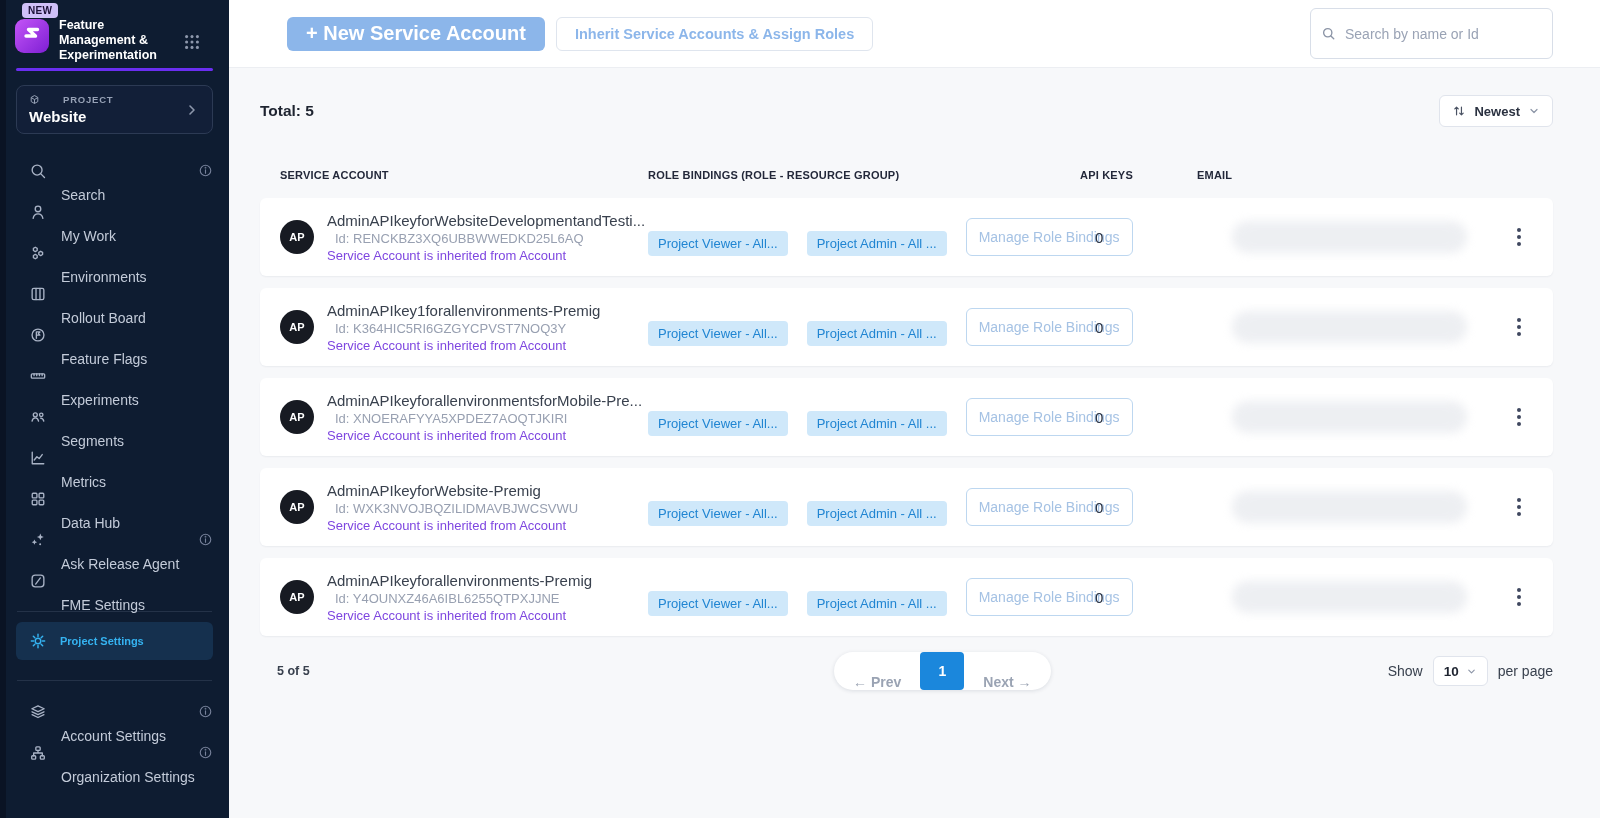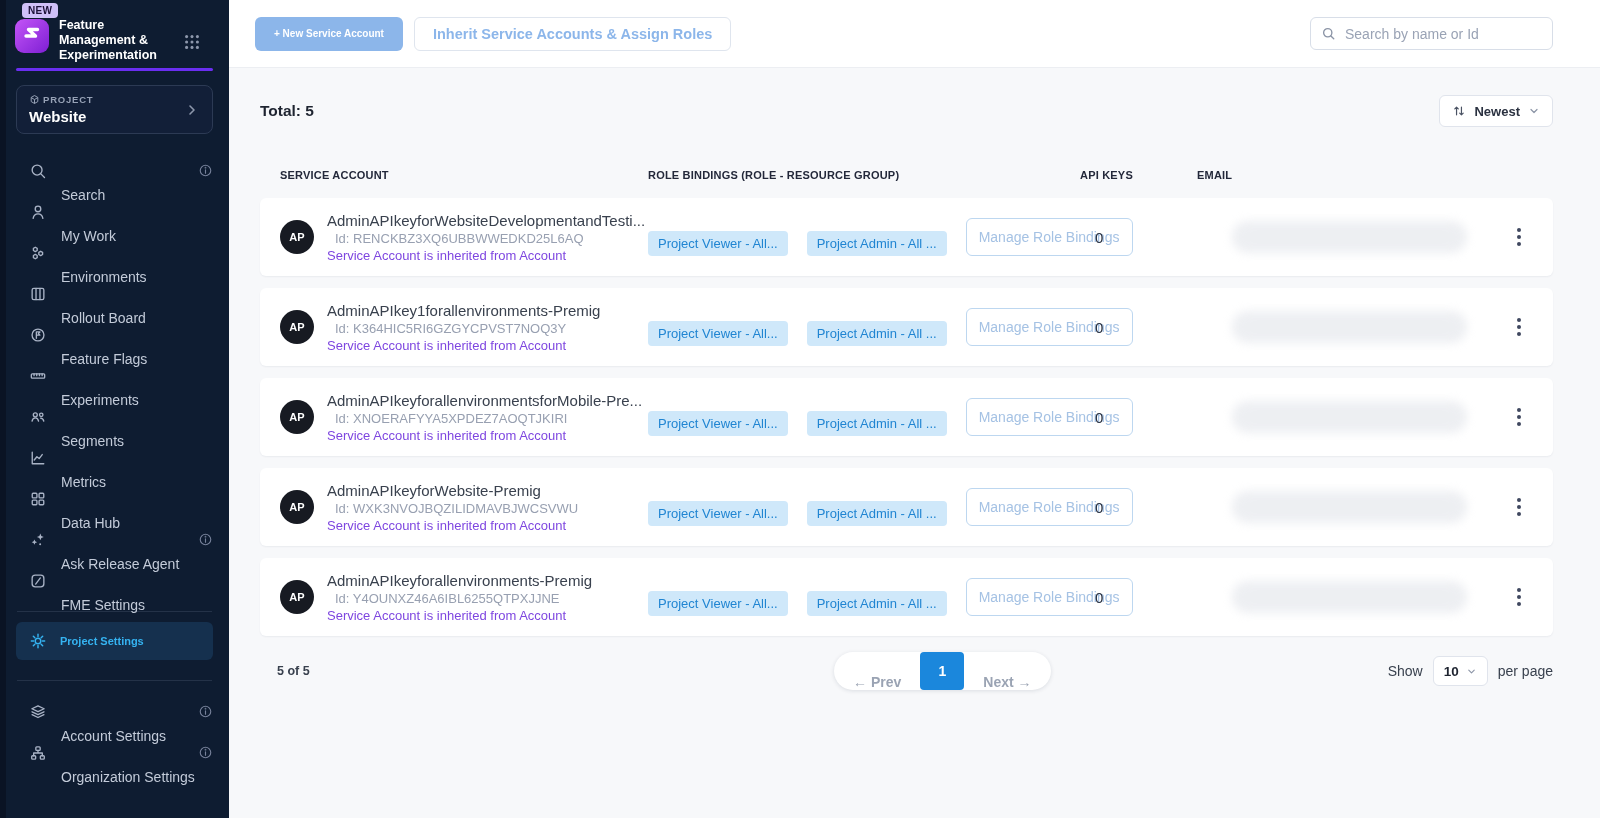--- a/index.html
+++ b/index.html
@@ -14,48 +14,48 @@
   .sb-head{position:relative;padding:18px 12px 0 14px;display:flex;}
   .new-badge{position:absolute;top:3px;left:22px;background:#cfc0f8;color:#1c1038;
              font-size:10px;font-weight:700;padding:2px 6px;border-radius:4px;letter-spacing:.3px;}
   .logo{width:36px;height:36px;flex:none;}
   .product-title{font-size:12.5px;font-weight:700;color:#fff;line-height:15px;margin:0 6px 0 9px;width:118px;}
   .grid-btn{margin-top:15px;color:#8d97ab;cursor:pointer;flex:none;}
   .purple-line{height:3px;background:var(--accent-purple,#6a2ef0);margin:5px 16px 0 16px;border-radius:2px;}
   .project-card{margin:14px 16px 0;border:1px solid #2c3a54;background:#121f38;border-radius:8px;
                 padding:8px 12px;display:flex;align-items:center;cursor:pointer;}
   .pc-text{flex:1;min-width:0;}
-  .pc-label{font-size:9.5px;letter-spacing:.8px;color:#97a2b6;font-weight:700;display:flex;gap:3px;align-items:center;}
+  .pc-label{font-size:9.5px;letter-spacing:.8px;color:#97a2b6;font-weight:700;display:flex;gap:23px;align-items:center;}
   .pc-name{font-size:15px;font-weight:700;color:#fff;margin-top:3px;}
   .pc-chev{color:#8d97ab;}
   .nav-list{margin-top:16px;}
   .nav-item{display:flex;align-items:center;height:41px;padding:0 16px 0 28px;font-size:14px;
             color:#c3cbd9;cursor:pointer;}
   .nav-item .ic{width:20px;height:20px;margin-right:13px;display:flex;align-items:center;
                 justify-content:center;color:#a9b3c6;flex:none;}
   .nav-item .lbl{flex:1;white-space:nowrap;margin-top:48px;}
   .info{color:#76819a;display:flex;flex:none;}
   .divider{height:1px;background:#243248;margin:10px 17px;}
   .active-item{margin:6px 16px 0;background:#15304e;border-radius:6px;height:38px;display:flex;
                align-items:center;padding:0 12px;color:var(--active-cyan,#35b3f1);font-size:11px;
                font-weight:600;cursor:pointer;}
   .active-item .ic{width:20px;height:20px;margin-right:12px;display:flex;align-items:center;justify-content:center;}
   .bottom-nav{margin-top:8px;}
 
   
   .main{flex:1;display:flex;flex-direction:column;min-width:0;}
   .topbar{height:68px;min-height:68px;background:#fff;border-bottom:1px solid #eceef2;display:flex;
           align-items:center;padding:0 47px 0 26px;box-sizing:border-box;}
-  .btn-primary{background:var(--primary-blue,#8cb6ea);color:#fff;font-weight:700;font-size:10px;
+  .btn-primary{background:var(--primary-blue,#8cb6ea);color:#fff;font-weight:700;font-size:20px;
                border:none;border-radius:6px;height:34px;padding:0 19px;cursor:pointer;
-               font-family:inherit;}
+               font-family:inherit;margin-left:32px;}
   .btn-secondary{margin-left:11px;background:#fff;color:var(--primary-blue,#8cb6ea);font-weight:700;
                  font-size:14.5px;border:1px solid #dfe5ee;border-radius:6px;height:34px;padding:0 18px;
                  cursor:pointer;font-family:inherit;}
-  .search-box{margin-left:auto;width:243px;height:33px;border:1px solid #d8dee8;border-radius:6px;
+  .search-box{margin-left:auto;width:243px;height:51px;border:1px solid #d8dee8;border-radius:6px;
               display:flex;align-items:center;padding:0 10px;background:#fff;box-sizing:border-box;gap:7px;}
   .search-box .s-ic{color:#8b94a6;flex:none;}
   .search-box input{border:none;outline:none;font-size:14px;color:#3a4350;width:100%;background:transparent;
                     font-family:inherit;}
   .search-box input::placeholder{color:#9aa3b5;}
 
   .content{flex:1;padding:0 47px 0 31px;box-sizing:border-box;}
   .total-row{display:flex;align-items:center;margin-top:26px;height:34px;}
   .total{font-size:15.5px;font-weight:700;color:#1e2430;}
   .sort-btn{margin-left:auto;height:32px;background:#fff;border:1px solid #e0e4ec;border-radius:6px;

